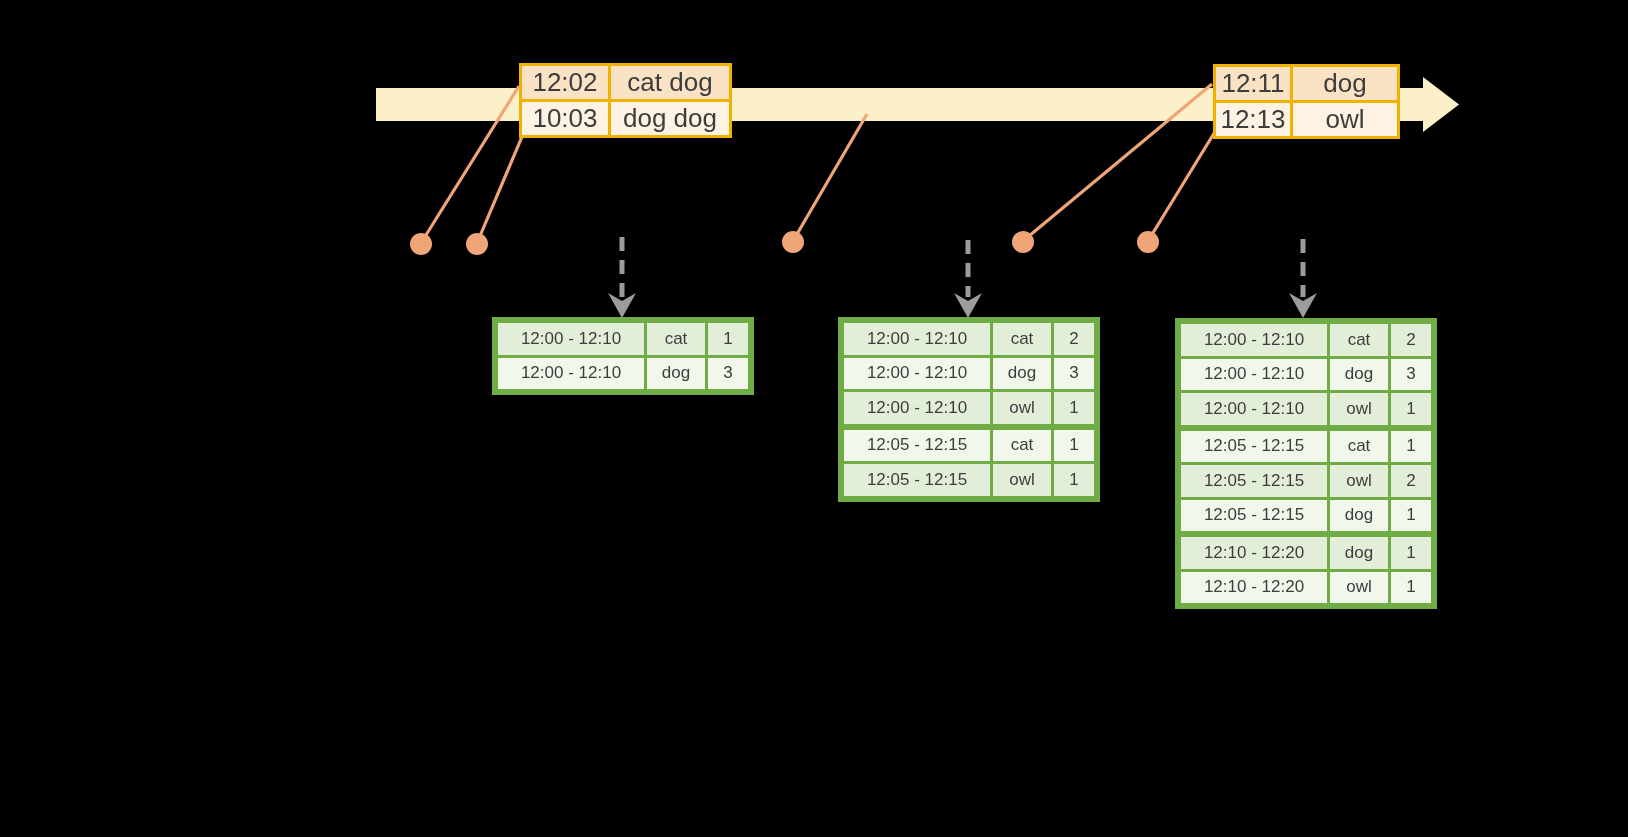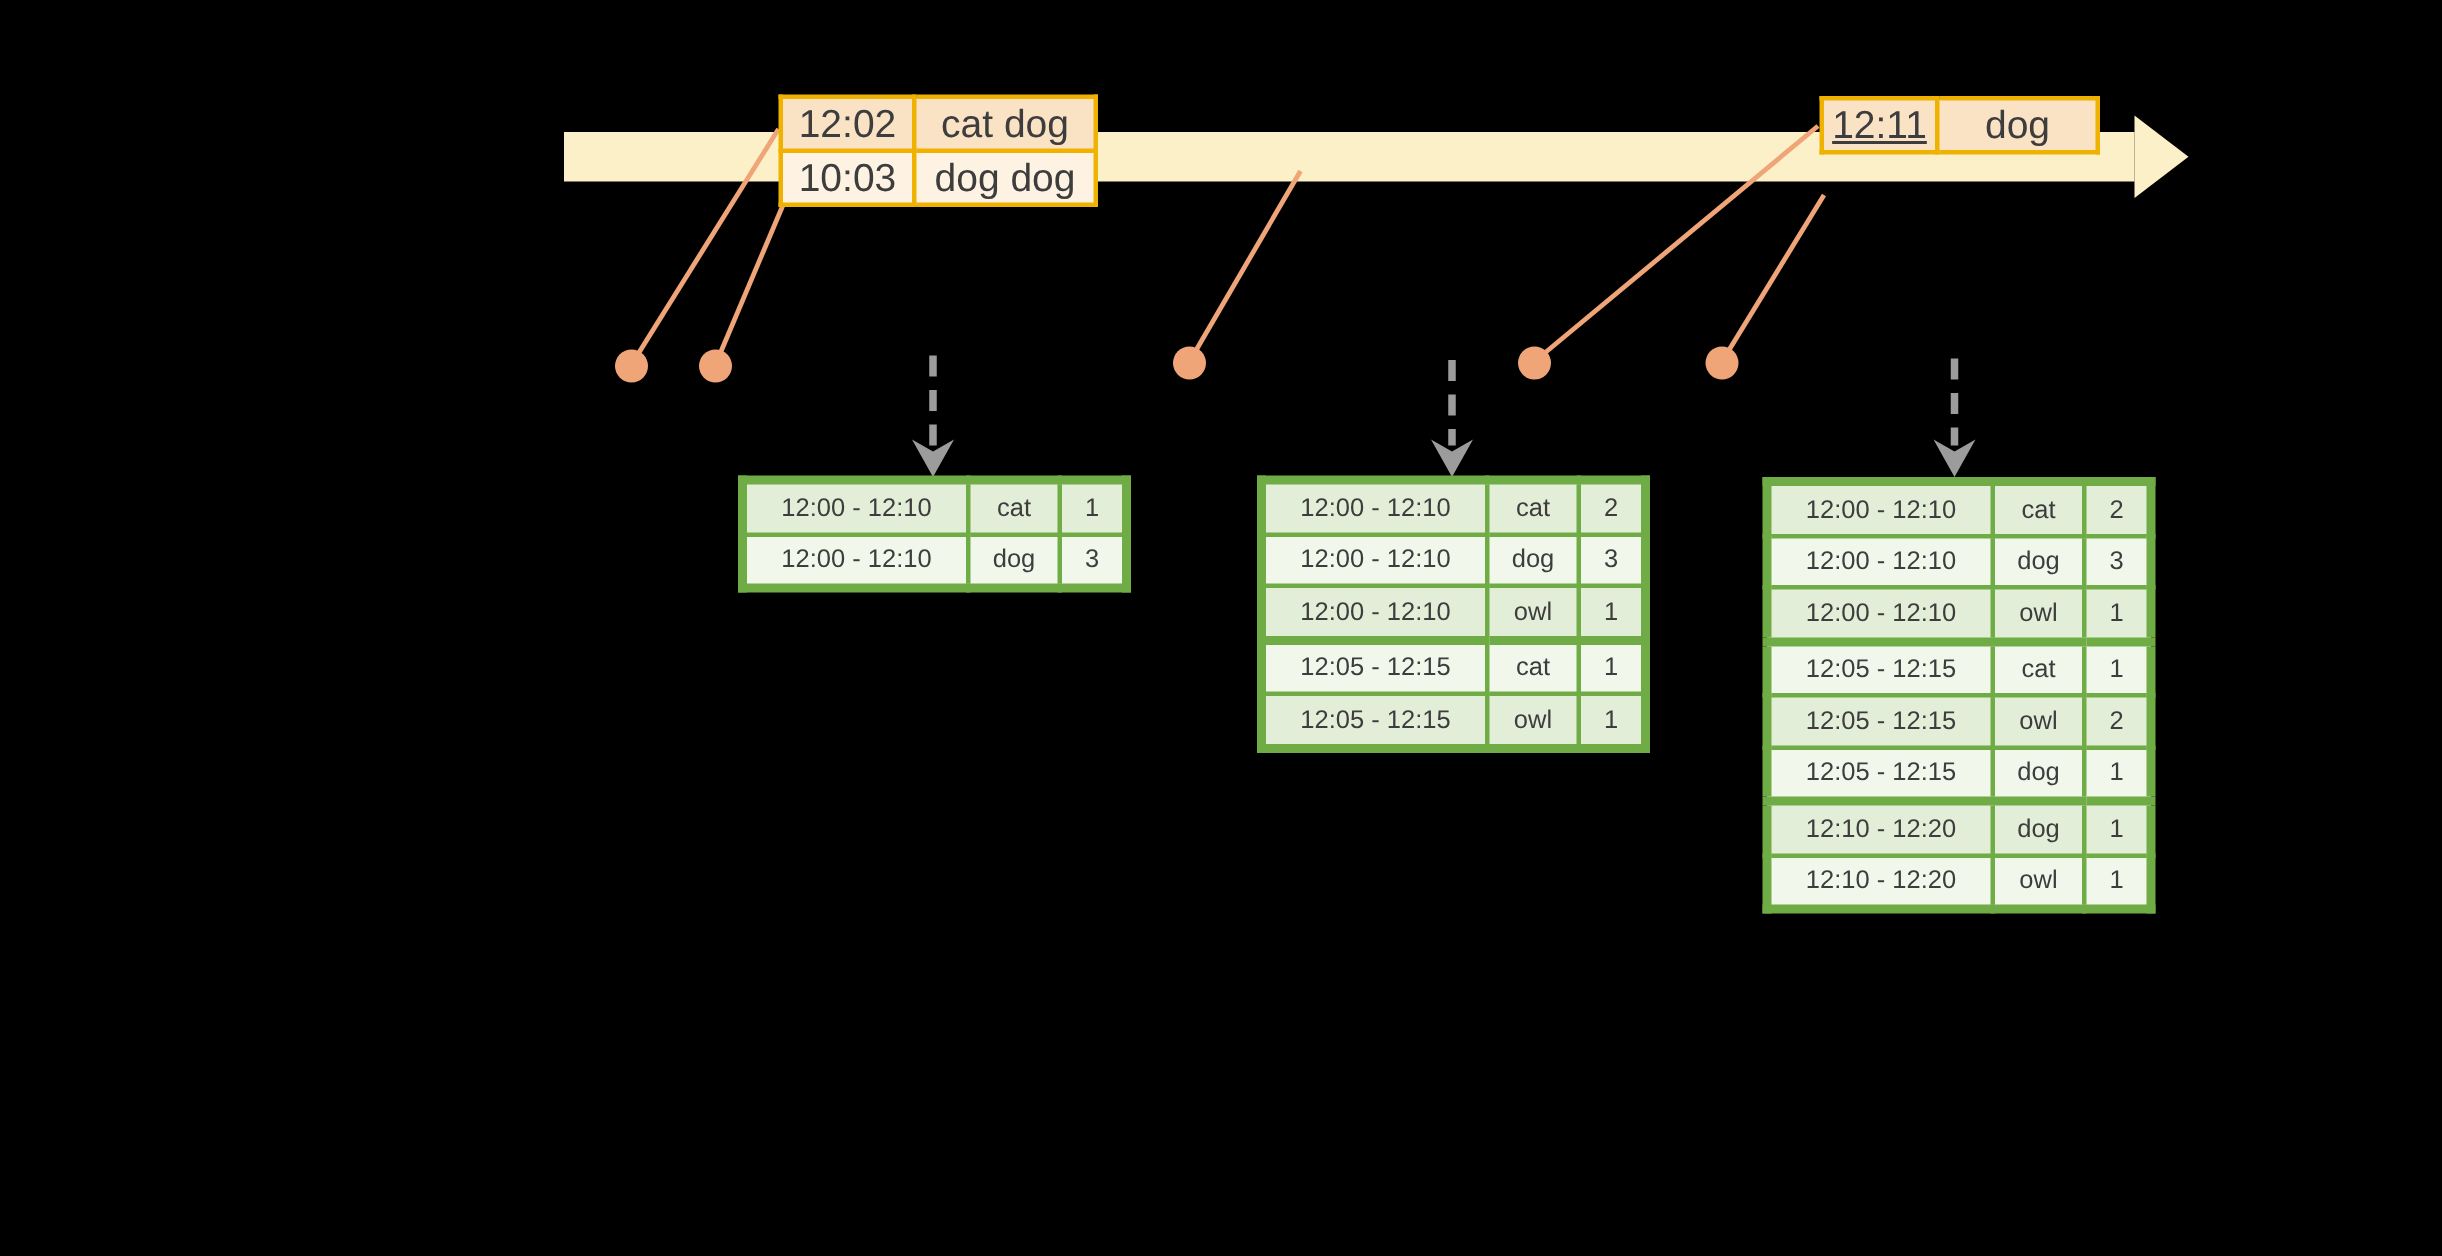--- a/index.html
+++ b/index.html
@@ -30,21 +30,21 @@
     font-size:26px;color:var(--ink);
     table-layout:fixed;
   }
   table.etable td{
     border:3.5px solid var(--gold);
     text-align:center;vertical-align:middle;
     height:33px;padding:0 4px;
   }
   table.etable td.tcol{width:78px;}
   table.etable td.wcol{width:110px;}
-  table.etable#etable-3 td.tcol{width:66px;text-decoration:underline;}
+  table.etable#etable-3 td.tcol{width:66px;}
   table.etable#etable-3 td.wcol{width:96px;}
   table.etable tr:nth-child(odd) td{background:var(--peach-dark);}
   table.etable tr:nth-child(even) td{background:var(--peach-light);}
 
   
   table.gtable{
     position:absolute;border-collapse:collapse;
     font-size:17px;color:var(--ink);
     border:6px solid var(--green);
     table-layout:fixed;
@@ -111,20 +111,24 @@
   </tbody>
     </table>
 
 
   <table class="etable" id="etable-3" style="left:1213px;top:64px;">
     <tbody>
         <tr>
       <td class="tcol">12:11</td>
       <td class="wcol">dog</td>
     </tr>
+    <tr>
+      <td class="tcol">12:13</td>
+      <td class="wcol">owl</td>
+    </tr>
   </tbody>
     </table>
 
   <table class="gtable" style="left:492px;top:317px;">
     <tbody>
         <tr>
       <td class="window">12:00 - 12:10</td>
       <td class="word">cat</td>
       <td class="count">1</td>
     </tr>

